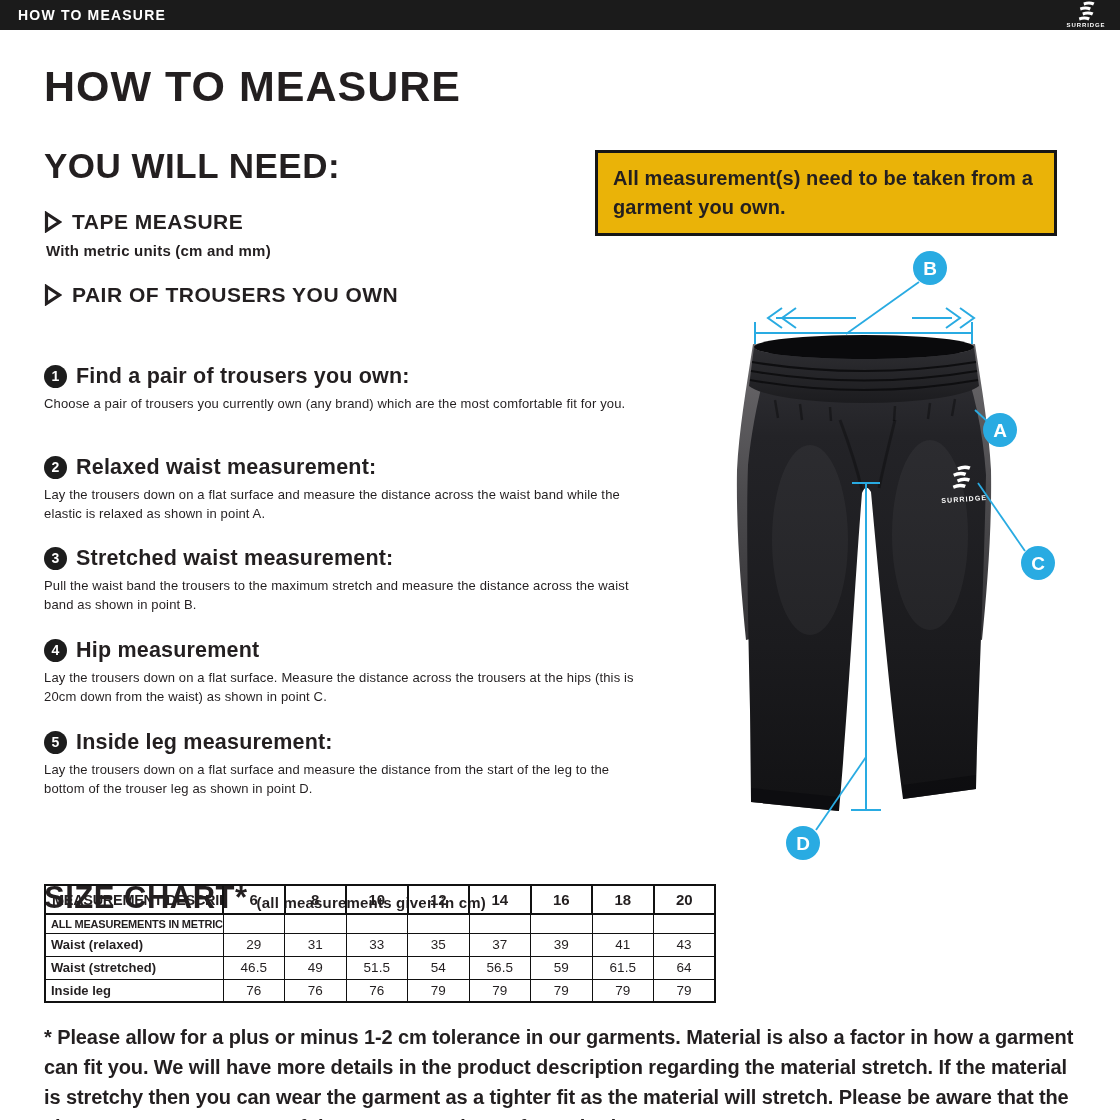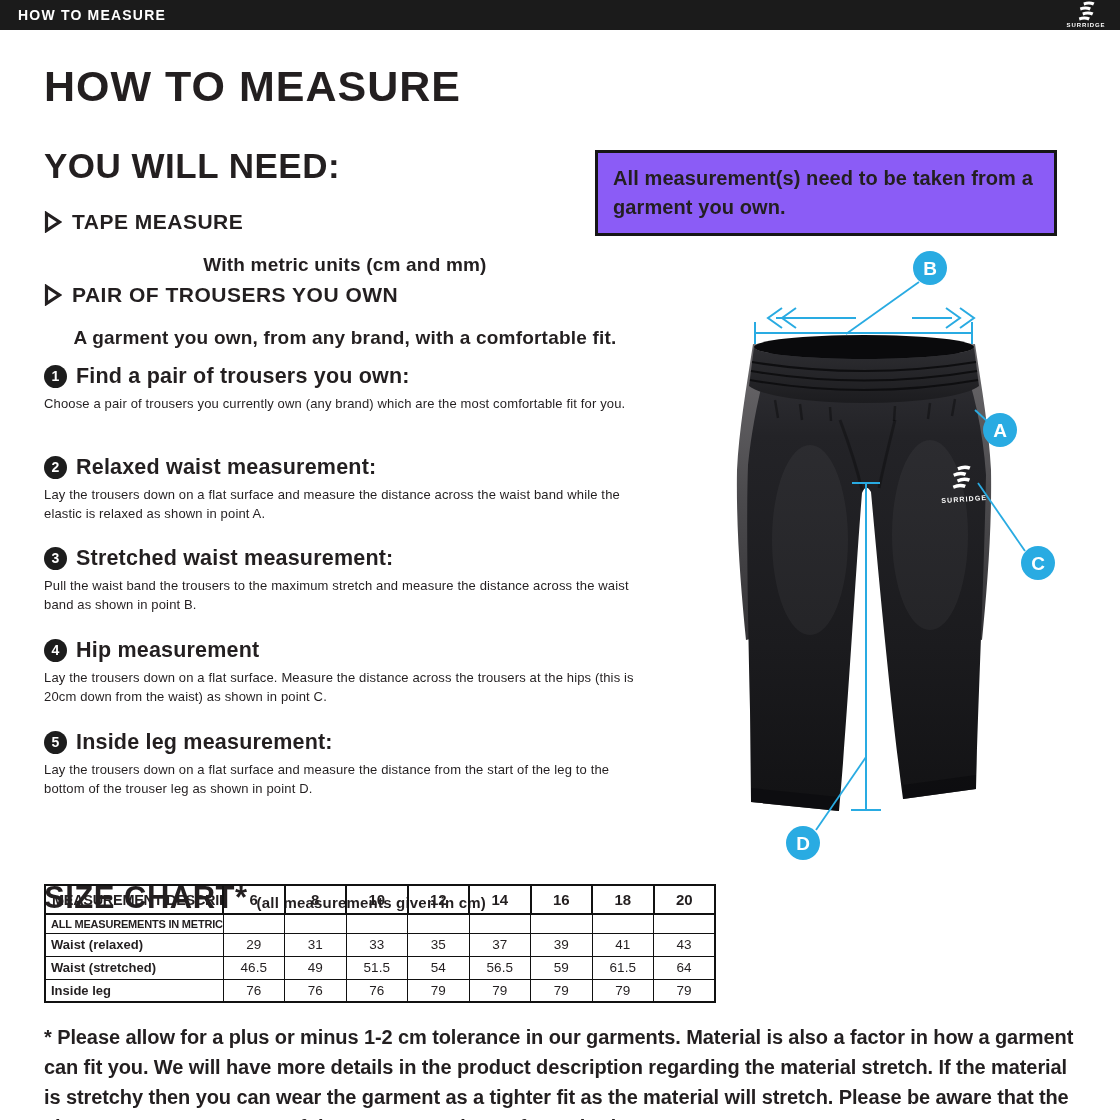--- a/index.html
+++ b/index.html
@@ -18,34 +18,34 @@
   .topbar-logo{position:absolute;right:8px;top:1px;width:52px;height:28px;}
 
   
   .page-title{position:absolute;left:44px;top:62px;font-size:43px;font-weight:bold;letter-spacing:1px;color:var(--ink);}
   .ywn-heading{position:absolute;left:44px;top:146px;font-size:35px;font-weight:bold;letter-spacing:.5px;}
 
   
   .need-item{position:absolute;left:44px;width:600px;}
   .need-row{display:flex;align-items:center;gap:10px;}
   .need-label{font-size:21px;font-weight:bold;letter-spacing:.5px;}
-  .need-desc{margin-top:20px;margin-left:2px;font-size:19px;font-weight:bold;letter-spacing:.2px;text-align:center;}
+  .need-desc{margin-top:8px;margin-left:2px;font-size:15px;font-weight:bold;letter-spacing:.2px;}
   .tri-icon{flex:0 0 auto;display:block;}
 
   
   .step{position:absolute;left:44px;width:610px;}
   .step-head{display:flex;align-items:center;gap:9px;}
   .step-badge{flex:0 0 auto;width:23px;height:23px;border-radius:50%;background:#1d1d1d;color:#fff;
     font-size:14px;font-weight:bold;text-align:center;line-height:23px;}
   .step-title{font-size:21.5px;font-weight:bold;letter-spacing:.2px;}
   .step-body{margin-top:5px;font-size:13px;font-weight:normal;line-height:1.48;letter-spacing:.15px;max-width:605px;}
 
   
   .note-box{position:absolute;left:595px;top:150px;width:462px;min-height:76px;border:3px solid #161616;
-    padding:11px 15px;background:#8b5cf6;}
+    padding:11px 15px;background:#eab308;}
   .note-text{font-size:20px;font-weight:bold;line-height:1.45;letter-spacing:.1px;}
 
   
   .diagram{position:absolute;left:690px;top:240px;width:430px;height:640px;}
   .blue-line{stroke:var(--accent);stroke-width:2;fill:none;}
   .blue-line-thin{stroke:var(--accent);stroke-width:1.8;fill:none;}
   .blue-dot{fill:var(--accent);}
   .dot-letter{fill:#fff;font-size:19px;font-weight:bold;font-family:"Liberation Sans",sans-serif;}
   .garment-logo-text{fill:#fff;font-size:7px;font-weight:bold;letter-spacing:1.1px;font-family:"Liberation Sans",sans-serif;}
   .bar-logo-text{fill:#fff;font-size:6px;font-weight:bold;letter-spacing:.9px;font-family:"Liberation Sans",sans-serif;}
@@ -100,21 +100,20 @@
     <div class="need-desc">With metric units (cm and mm)</div>
   </div>
 
   <div class="need-item" style="top:283px">
     <div class="need-row">
       <svg class="tri-icon" width="18" height="22" viewBox="0 0 18 22">
         <polygon points="2.5,2.5 15.5,11 2.5,19.5" fill="#fff" stroke="#231F20" stroke-width="3.2" stroke-linejoin="miter"></polygon>
       </svg>
       <span class="need-label">PAIR OF TROUSERS YOU OWN</span>
     </div>
-    <div class="need-desc">A garment you own, from any brand, with a comfortable fit.</div>
   </div>
 
   <div class="step" style="top:364px">
     <div class="step-head">
       <span class="step-badge">1</span>
       <span class="step-title">Find a pair of trousers you own:</span>
     </div>
     <p class="step-body">Choose a pair of trousers you currently own (any brand) which are the most comfortable fit for you.</p>
   </div>
 

